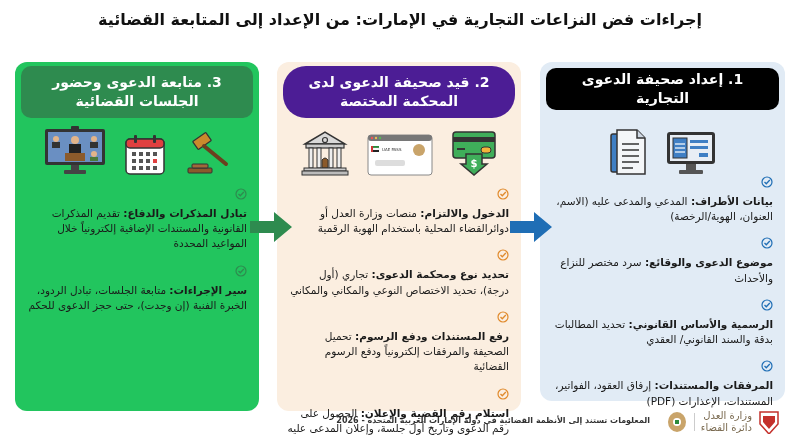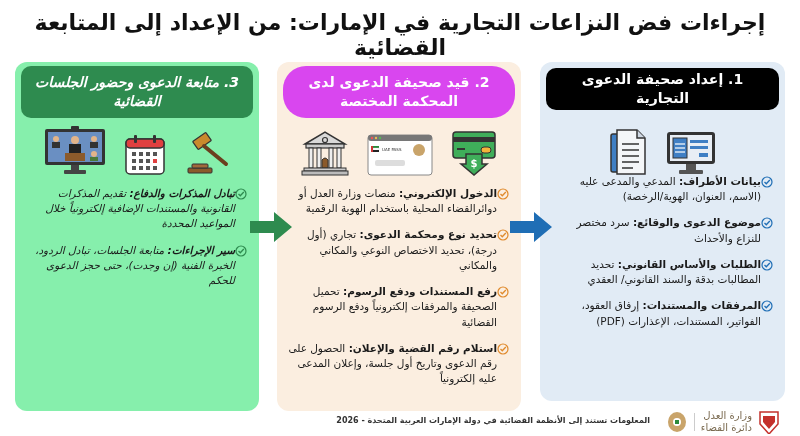--- a/index.html
+++ b/index.html
@@ -1,53 +1,53 @@
 <!DOCTYPE html>
 <html><head>
 <meta charset="utf-8">
 <style>
   * { box-sizing: border-box; margin: 0; padding: 0; }
   html, body { width: 800px; height: 436px; background: #ffffff; overflow: hidden; }
   body { font-family: "DejaVu Sans", "Liberation Sans", sans-serif; position: relative; color: #1a1a1a; }
 
   .title {
     position: absolute; top: 10px; left: 0; width: 800px; text-align: center;
-    direction: rtl; font-size: 22px; font-weight: bold; color: #111;
+    direction: rtl; font-size: 16px; font-weight: bold; color: #111;
   }
 
   .panel {
     position: absolute; top: 62px; border-radius: 12px; direction: rtl;
   }
-  .panel.green  { left: 15px;  width: 244px; height: 349px; background: #86efac; font-style: italic; }
+  .panel.green  { left: 15px;  width: 244px; height: 349px; background: #22c55e; }
   .panel.orange { left: 277px; width: 244px; height: 349px; background: #fbeee0; }
   .panel.blue   { left: 540px; width: 245px; height: 339px; background: #e1ebf5; }
 
   .panel-header {
     position: absolute; top: 4px; left: 6px; right: 6px; height: 52px;
     border-radius: 10px; color: #fff; font-weight: bold; font-size: 14px;
     display: flex; align-items: center; justify-content: center; text-align: center;
     line-height: 1.35; padding: 0 8px;
   }
   .green .panel-header  { background: #2e8b4f; }
-  .orange .panel-header { background: #d946ef; border-radius: 23px; }
+  .orange .panel-header { background: #4c1d95; border-radius: 23px; }
   .blue .panel-header   { background: #000000; height: 42px; top: 6px; }
 
   .icons {
     position: absolute; top: 66px; left: 0; right: 0; height: 52px;
     display: flex; justify-content: center; align-items: flex-end; gap: 18px;
     direction: ltr;
   }
   .icon { display: inline-block; }
 
   .items {
     position: absolute; top: 124px; left: 10px; right: 12px; list-style: none;
   }
   .blue .items { top: 112px; }
   .item {
-    display: flex; gap: 0; font-size: 10.5px; line-height: 1.45; margin-bottom: 11px;
+    display: flex; gap: 6px; font-size: 10.5px; line-height: 1.45; margin-bottom: 11px; flex-direction: column;
   }
   .check {
     flex: 0 0 12px; width: 12px; height: 12px; margin-top: 2px;
   }
   .item-text { flex: 1; }
   .item-text b { font-weight: bold; }
 
   .arrow { position: absolute; top: 212px; }
   .arrow.a1 { left: 250px; }
   .arrow.a2 { left: 510px; }
@@ -109,21 +109,21 @@
           <circle cx="6" cy="6" r="5" fill="none" stroke="#1f6eb5" stroke-width="1.2"></circle>
           <path d="M3.5 6 L5.3 7.8 L8.8 4" fill="none" stroke="#1f6eb5" stroke-width="1.3"></path>
         </svg>
       <span class="item-text"><b>موضوع الدعوى والوقائع:</b><span> سرد مختصر للنزاع والأحداث</span></span>
     </li>
     <li class="item">
       <svg class="check" viewBox="0 0 12 12">
           <circle cx="6" cy="6" r="5" fill="none" stroke="#1f6eb5" stroke-width="1.2"></circle>
           <path d="M3.5 6 L5.3 7.8 L8.8 4" fill="none" stroke="#1f6eb5" stroke-width="1.3"></path>
         </svg>
-      <span class="item-text"><b>الطلبات والأساس القانوني:</b><span> تحديد المطالبات بدقة والسند القانوني/ العقدي</span></span>
+      <span class="item-text"><b>الرسمية والأساس القانوني:</b><span> تحديد المطالبات بدقة والسند القانوني/ العقدي</span></span>
     </li>
     <li class="item">
       <svg class="check" viewBox="0 0 12 12">
           <circle cx="6" cy="6" r="5" fill="none" stroke="#1f6eb5" stroke-width="1.2"></circle>
           <path d="M3.5 6 L5.3 7.8 L8.8 4" fill="none" stroke="#1f6eb5" stroke-width="1.3"></path>
         </svg>
       <span class="item-text"><b>المرفقات والمستندات:</b><span> إرفاق العقود، الفواتير، المستندات، الإعذارات (PDF)</span></span>
     </li>
   </ul>
 </div>
@@ -171,21 +171,21 @@
         <text x="23" y="37" font-size="10" text-anchor="middle" fill="#fff" font-family="DejaVu Sans, sans-serif" font-weight="bold">$</text>
       </svg>
     </span>
   </div>
   <ul class="items">
     <li class="item">
       <svg class="check" viewBox="0 0 12 12">
           <circle cx="6" cy="6" r="5" fill="none" stroke="#e08a2c" stroke-width="1.2"></circle>
           <path d="M3.5 6 L5.3 7.8 L8.8 4" fill="none" stroke="#e08a2c" stroke-width="1.3"></path>
         </svg>
-      <span class="item-text"><b>الدخول الإلكتروني:</b><span> منصات وزارة العدل أو دوائرالقضاء المحلية باستخدام الهوية الرقمية</span></span>
+      <span class="item-text"><b>الدخول والالتزام:</b><span> منصات وزارة العدل أو دوائرالقضاء المحلية باستخدام الهوية الرقمية</span></span>
     </li>
     <li class="item">
       <svg class="check" viewBox="0 0 12 12">
           <circle cx="6" cy="6" r="5" fill="none" stroke="#e08a2c" stroke-width="1.2"></circle>
           <path d="M3.5 6 L5.3 7.8 L8.8 4" fill="none" stroke="#e08a2c" stroke-width="1.3"></path>
         </svg>
       <span class="item-text"><b>تحديد نوع ومحكمة الدعوى:</b><span> تجاري (أول درجة)، تحديد الاختصاص النوعي والمكاني والمكاني</span></span>
     </li>
     <li class="item">
       <svg class="check" viewBox="0 0 12 12">

